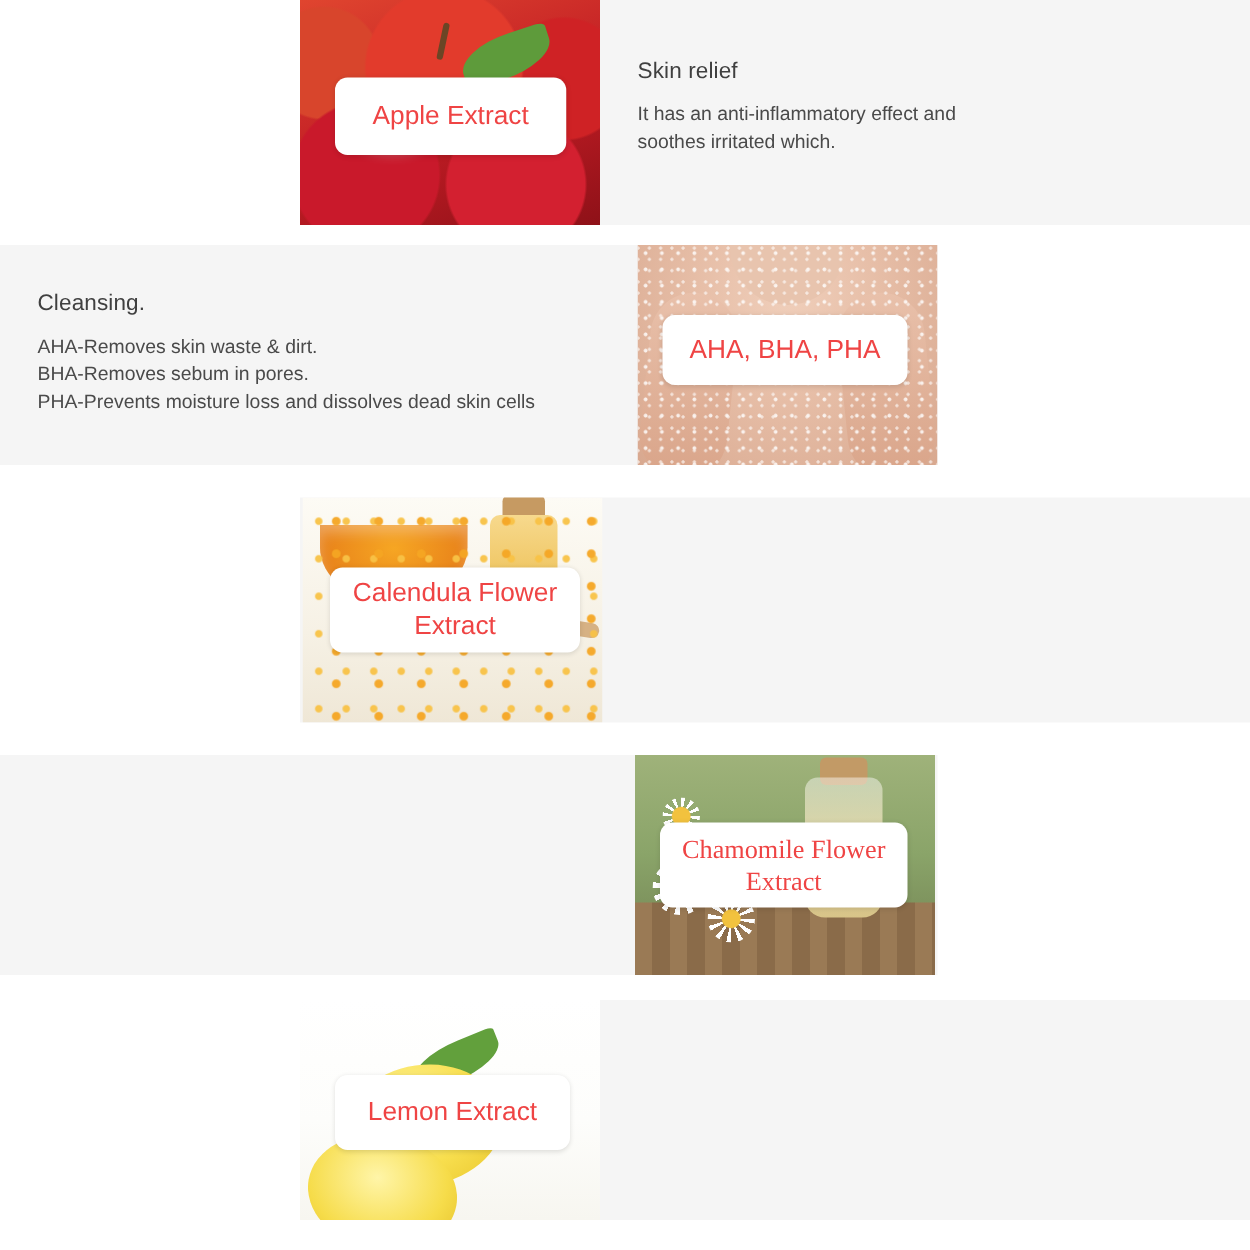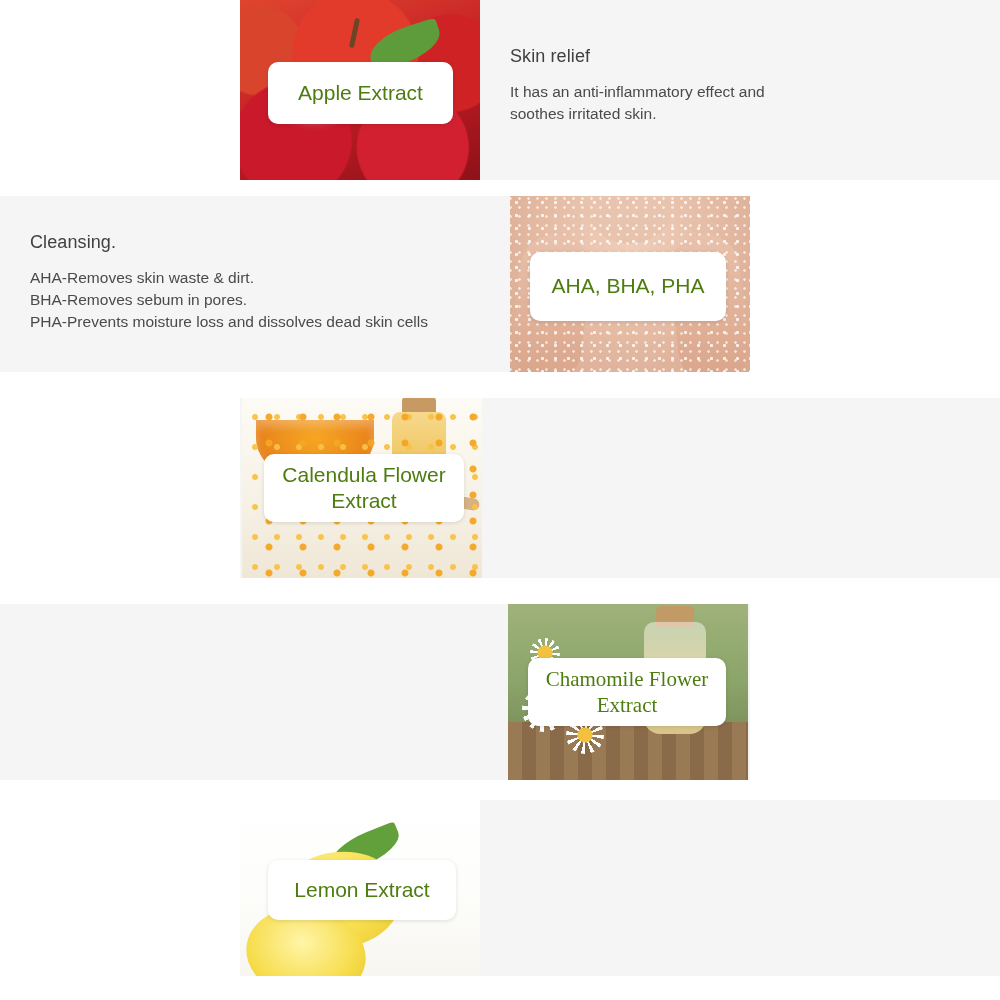--- a/index.html
+++ b/index.html
@@ -60,21 +60,21 @@
   
   .plate {
     position: absolute;
     background: #ffffff;
     border-radius: 10px;
     box-shadow: 0 1px 4px rgba(0,0,0,0.12);
     display: flex;
     align-items: center;
     justify-content: center;
     text-align: center;
-    color: #4d7c0f;
+    color: #ef4444;
     font-size: 21px;
     line-height: 1.25;
     padding: 10px 14px;
     box-sizing: border-box;
   }
 
   
   .txt {
     position: absolute;
   }
@@ -291,37 +291,37 @@
         <div class="leaf"></div>
         <div class="glare"></div>
       </div>
     </div>
 
     <div class="plate" style="left:268px; top:62px; width:185px; height:62px;">Apple Extract</div>
 
     <div class="txt" style="left:510px; top:46px; width:440px;">
       <h3>Skin relief</h3>
       <p>It has an anti-inflammatory effect and
-soothes irritated skin.</p>
+soothes irritated which.</p>
     </div>
   </div>
 
   <div class="row band-left" style="top:196px; height:176px;">
     <div class="band"></div>
 
     <div class="imgbox" style="left:510px; width:240px; height:176px;">
       <div class="photo ph-scrub">
         <div class="shoulderL"></div>
         <div class="shoulderR"></div>
         <div class="neck"></div>
         <div class="salt"></div>
       </div>
     </div>
 
-    <div class="plate" style="left:530px; top:56px; width:196px; height:69px;">AHA, BHA, PHA</div>
+    <div class="plate" style="left:530px; top:56px; width:196px; height:56px;">AHA, BHA, PHA</div>
 
     <div class="txt" style="left:30px; top:36px; width:470px;">
       <h3>Cleansing.</h3>
       <p>AHA-Removes skin waste &amp; dirt.
 BHA-Removes sebum in pores.
 PHA-Prevents moisture loss and dissolves dead skin cells</p>
     </div>
   </div>
 
   <div class="row band-right" style="top:398px; height:180px;">

